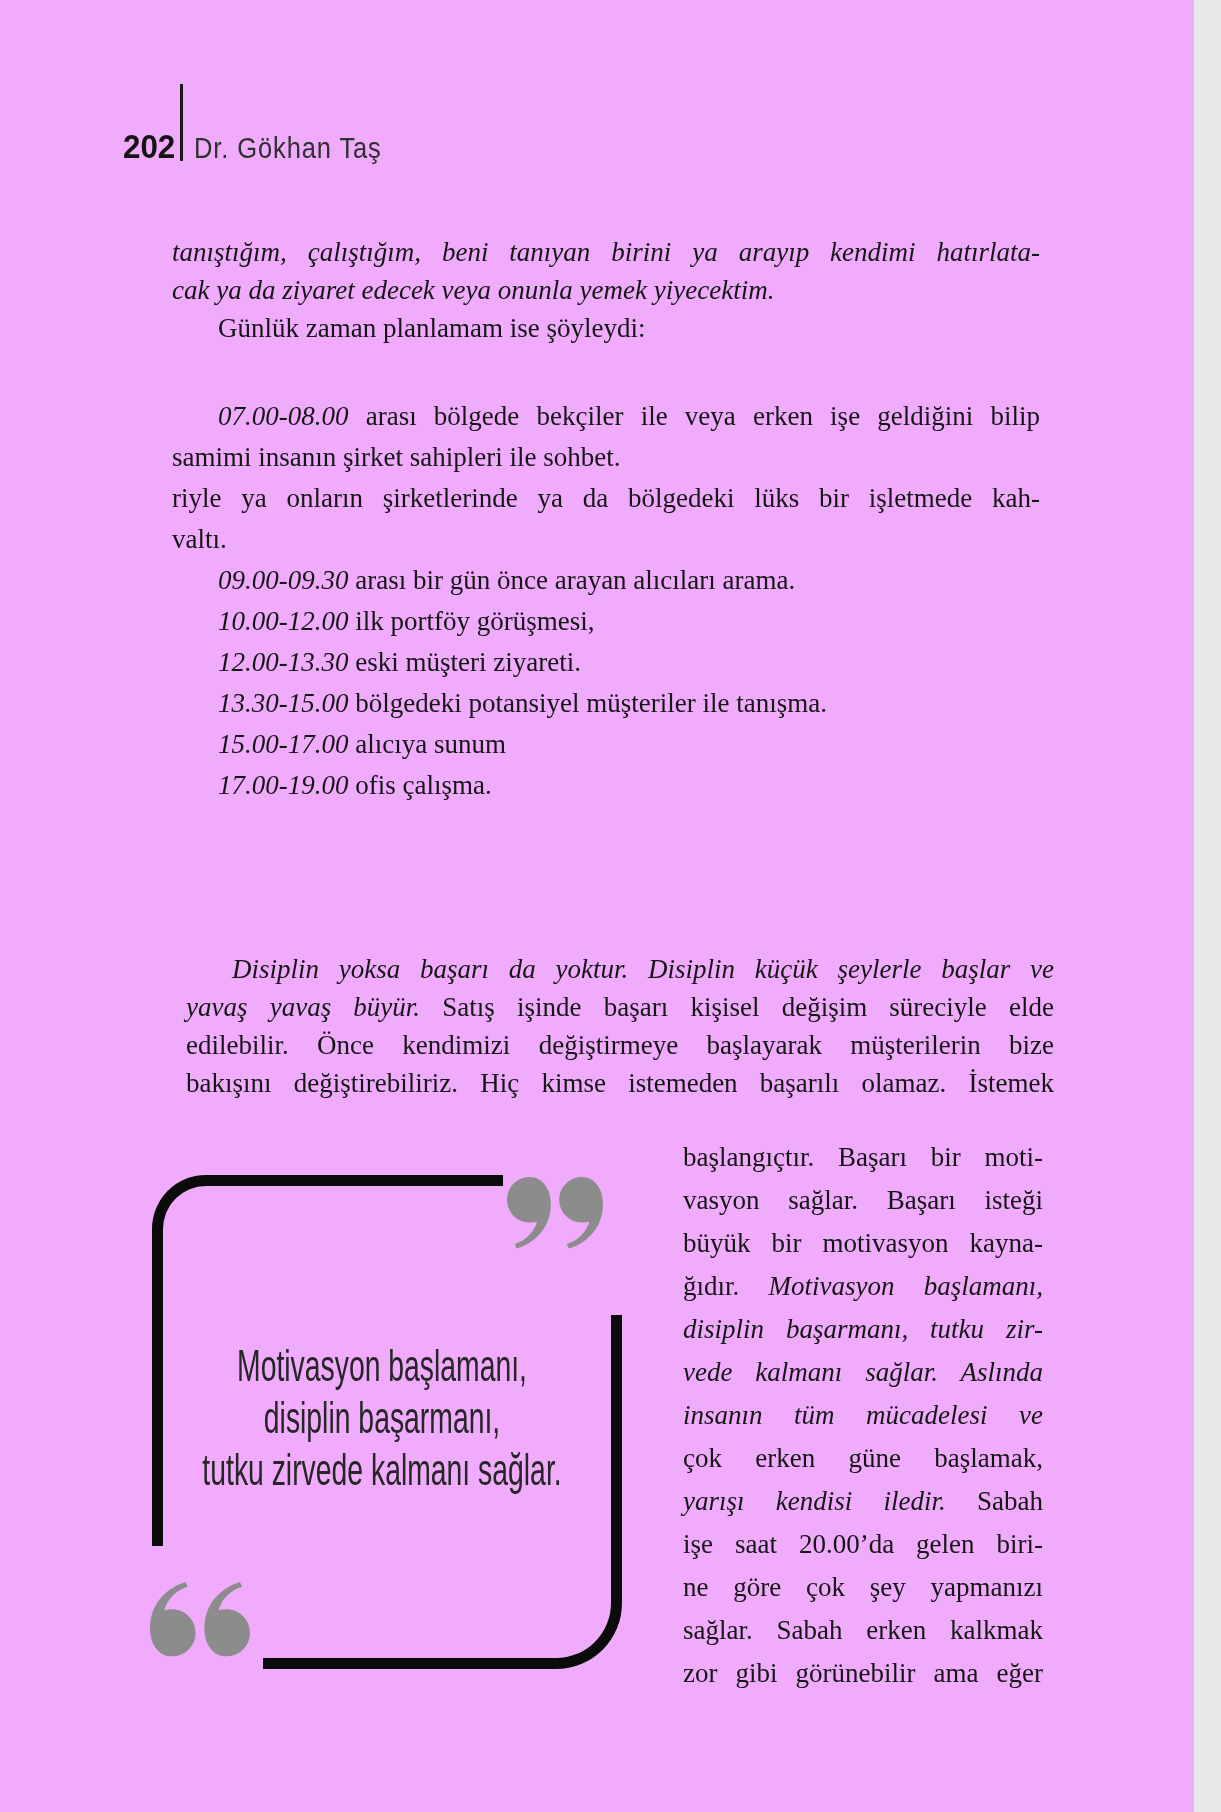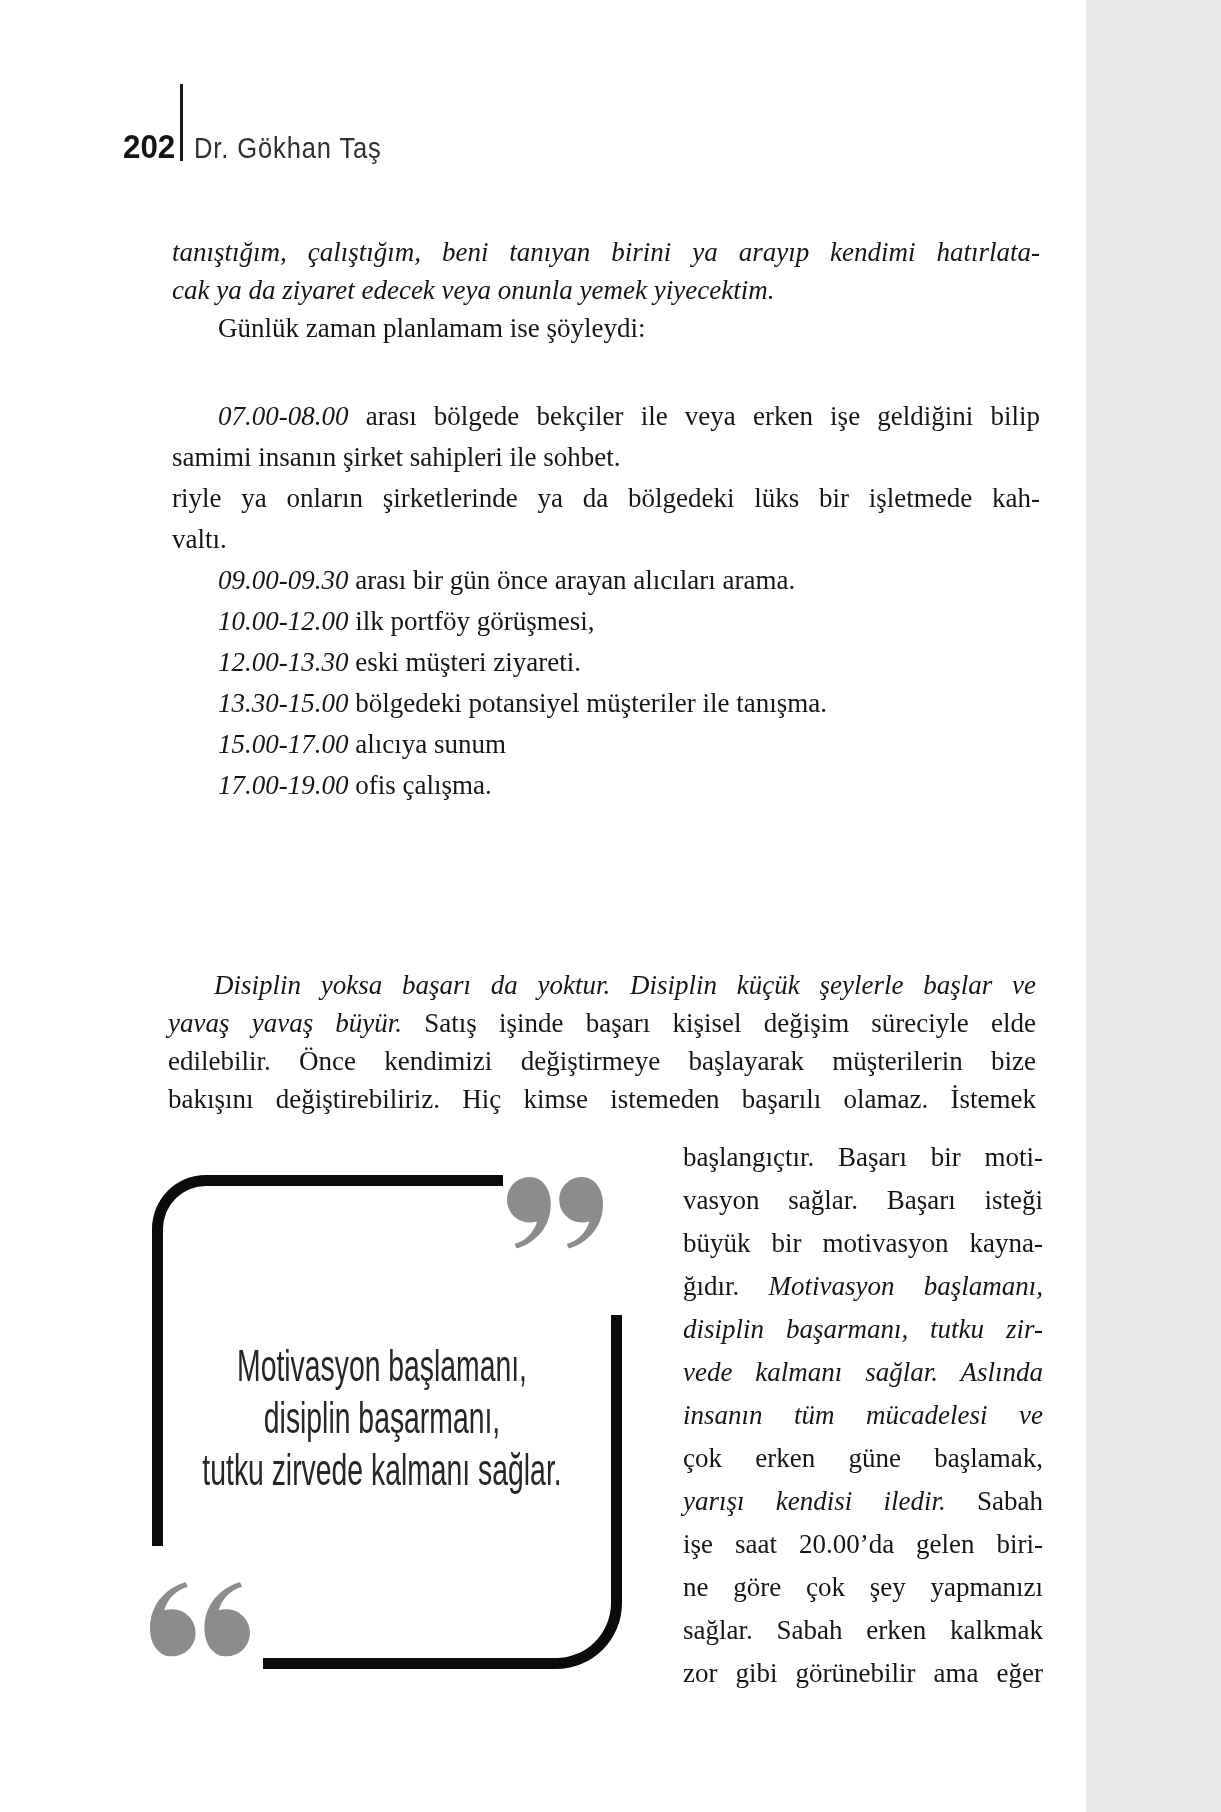--- a/index.html
+++ b/index.html
@@ -2,41 +2,41 @@
 <html style="--text: #161616; --box: #0b0b0b; --quote-gray: #8c8c8c;"><head>
 <meta charset="utf-8">
 <style>
   :root{
     --text:#161616;
     --box:#0b0b0b;
     --quote-gray:#8c8c8c;
   }
   html,body{margin:0;padding:0;background:#e8e8e8;}
   .page{
-    position:relative; width:1086px; height:1812px;
-    background:#ffffff; overflow:hidden;
+    position:relative; width:1194px; height:1812px;
+    background:#f0abfc; overflow:hidden;
     font-family:"Liberation Serif", serif;
   }
   
   .pnum{
     position:absolute; left:123px; top:130px; line-height:1;
     font-family:"Liberation Sans", sans-serif; font-weight:700; font-size:33px;
     color:#141414; transform:scaleX(0.95); transform-origin:left top;
   }
   .hrule{ position:absolute; left:180px; top:84px; width:3px; height:77px; background:#1a1a1a; }
   .author{
     position:absolute; left:194px; top:134px; line-height:1;
     font-family:"Liberation Sans", sans-serif; font-weight:400; font-size:29px;
     color:#303030; letter-spacing:1px; transform:scaleX(0.88); transform-origin:left top;
   }
   
   .body{ position:absolute; font-size:27px; color:var(--text); }
   .blockA{ left:172px; top:233px; width:868px; line-height:38px; }
   .blockB{ left:172px; top:396px; width:868px; line-height:41px; }
-  .blockC{ left:168px; top:950px; width:868px; line-height:38px;margin-top:16px; }
+  .blockC{ left:186px; top:950px; width:868px; line-height:38px; }
   .rightcol{ left:683px; top:1112px; width:360px; line-height:43px;margin-top:24px; }
   .tl{ white-space:normal; }
   .tl.j{ text-align:justify; text-align-last:justify; }
   .tl.ind{ text-indent:46px; }
   .it{ font-style:italic; }
   
   .bracket-tl{
     position:absolute; left:152px; top:1175px; width:340px; height:360px;
     border-top:11px solid var(--box); border-left:11px solid var(--box);
     border-top-left-radius:54px;

